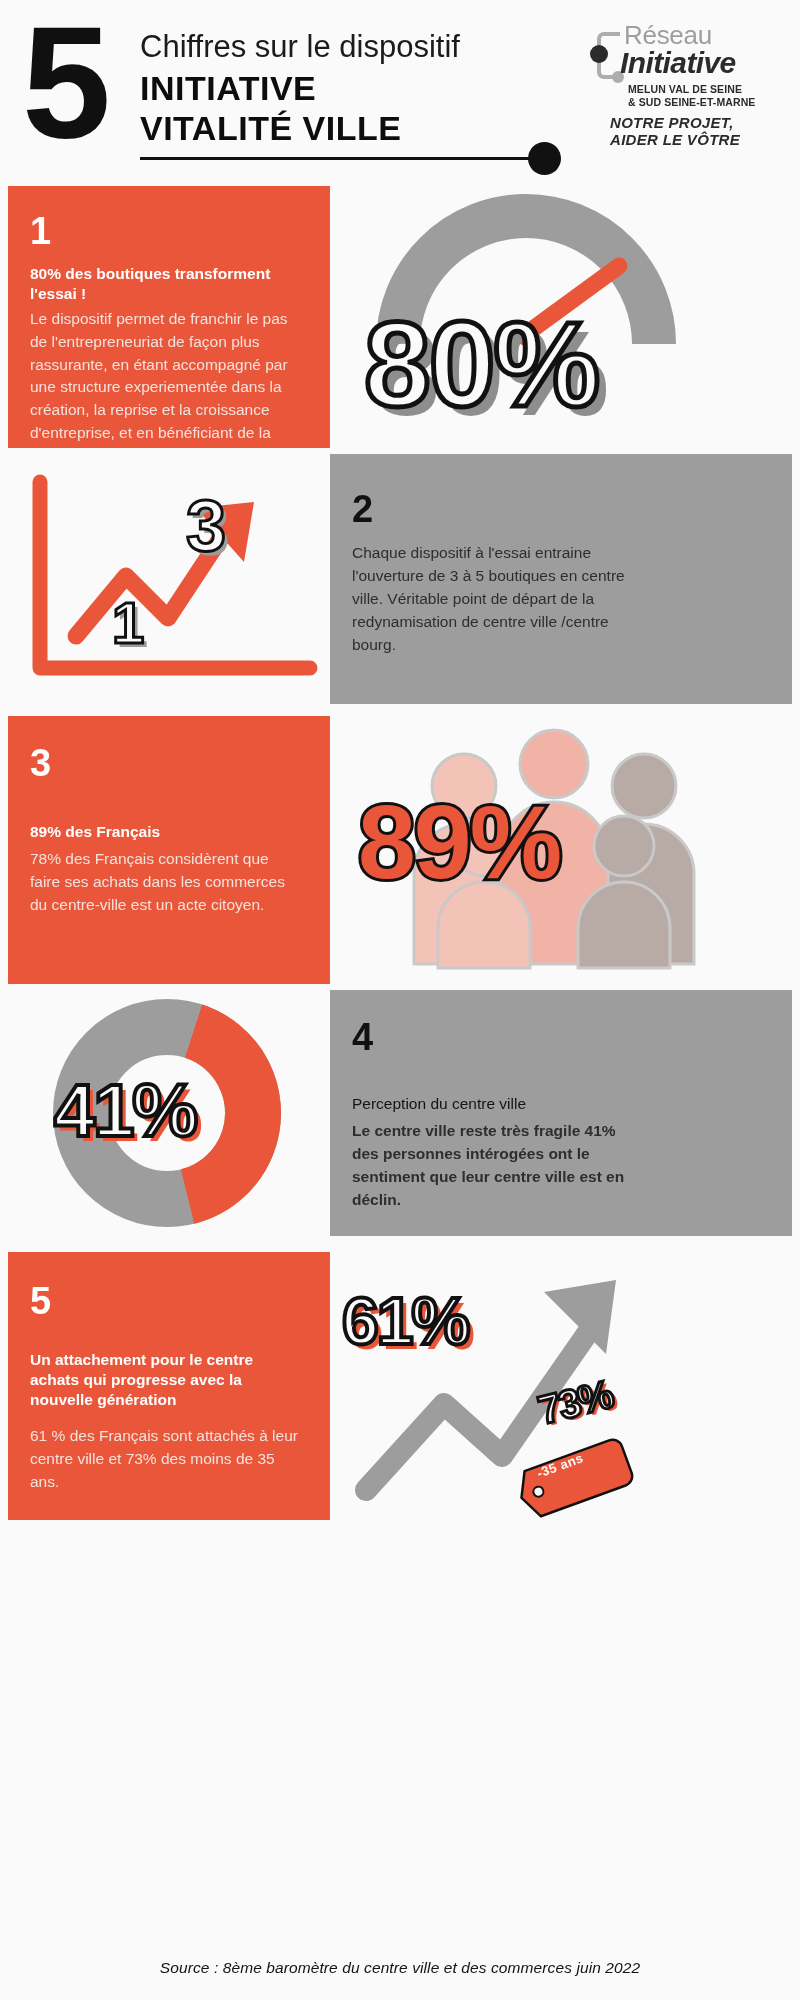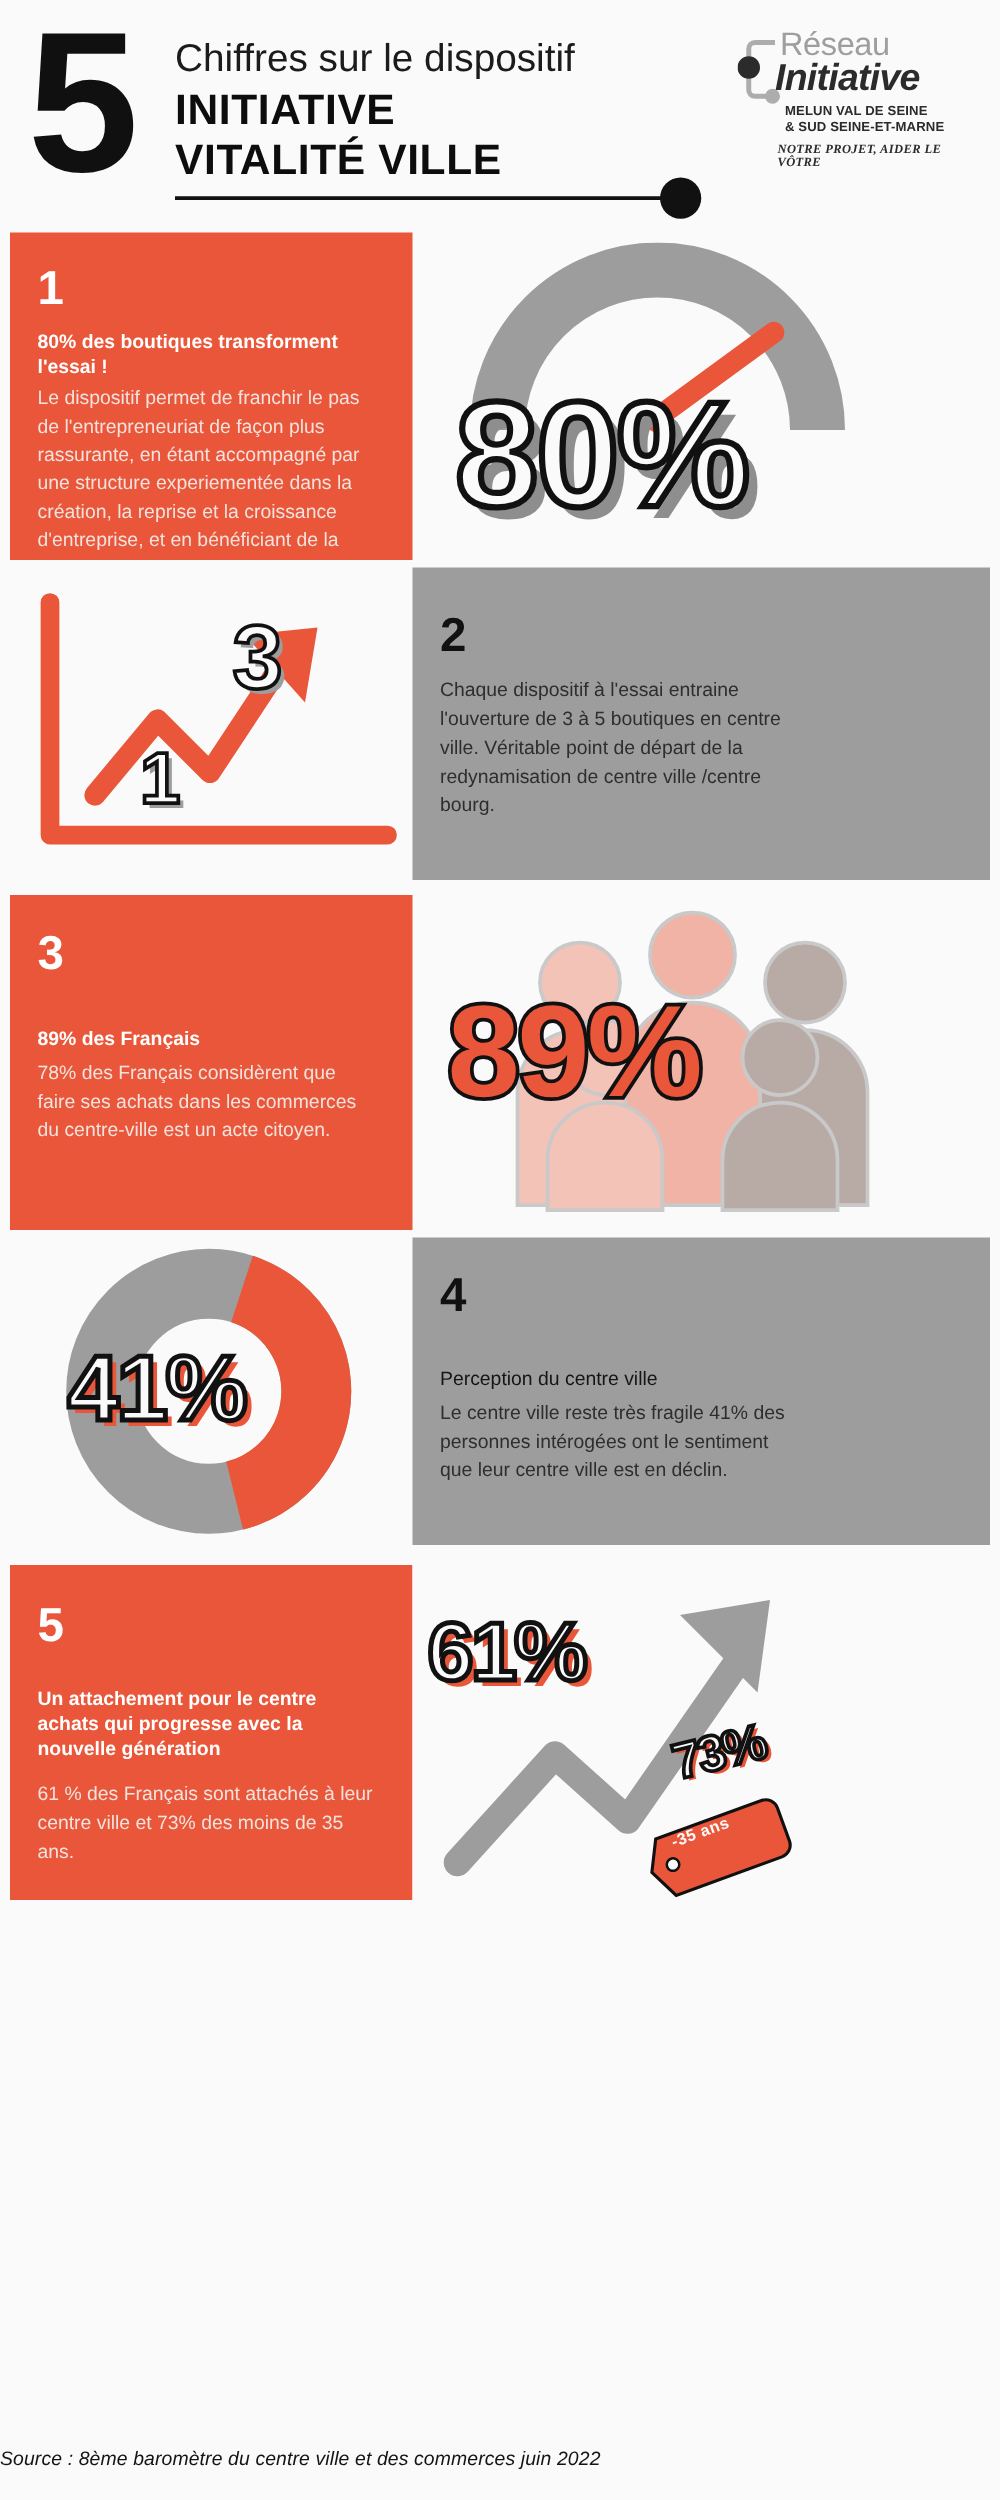--- a/index.html
+++ b/index.html
@@ -87,24 +87,23 @@
     position: absolute; left: 30px; top: 26px;
     font-size: 30px; font-weight: 700; font-style: italic; color: #2b2b2b;
     letter-spacing: -0.6px; line-height: 1;
   }
   .logo-sub {
     position: absolute; left: 38px; top: 61px;
     font-size: 10.5px; font-weight: 700; color: #2b2b2b;
     letter-spacing: 0.1px; line-height: 1.25;
   }
   .logo-tag {
-    position: absolute; left: 32px; top: 92px;
-    font-size: 10px; font-weight: 700; font-style: italic; color: #2b2b2b;
+    position: absolute; left: 20px; top: 92px;
+    font-size: 15px; font-weight: 700; font-style: italic; color: #2b2b2b;
     letter-spacing: 0.3px;
-    font-family: Liberation Serif, serif;
   }
 
   
   .cell { position: absolute; overflow: hidden; }
   .cell.orange { background: #ea5639; }
   .cell.grey   { background: #9d9d9d; }
   .cell.white  { background: #fbfafa; }
 
   .num-badge {
     font-size: 38px;
@@ -197,21 +196,21 @@
   }
 
   
   .footer {
     position: absolute;
     left: 0; top: 1936px;
     width: 800px; height: 64px;
     background: #fbfafa;
     display: flex;
     align-items: center;
-    justify-content: flex-start;
+    justify-content: center;
   }
   .footer-text {
     font-size: 15.5px;
     font-style: italic;
     color: #141414;
     letter-spacing: 0.1px;
   }
 
   svg { display: block; }
 </style>
@@ -317,21 +316,21 @@
       <circle cx="115" cy="115" r="86" fill="none" stroke="#9d9d9d" stroke-width="56"></circle>
       <circle cx="115" cy="115" r="86" fill="none" stroke="#ea5639" stroke-width="56" stroke-dasharray="222 319" stroke-dashoffset="0" transform="rotate(-72 115 115)"></circle>
     </svg>
     <div class="bignum bignum-41" style="left:46px; top:84px;">41%</div>
   </div>
 
   <div class="cell grey" style="left:330px; top:990px; width:462px; height:246px;">
     <div style="padding:28px 30px 0 22px;">
       <div class="num-badge num-black">4</div>
       <div class="head-text txt-black" style="margin-top:38px; font-weight:400;">Perception du centre ville</div>
-      <div class="body-text txt-dark" style="margin-top:6px; max-width:290px;">Le centre ville reste très fragile 41% des personnes intérogées ont le sentiment que leur centre ville est en déclin.</div>
+      <div class="body-text txt-dark" style="margin-top:6px; max-width:290px;font-weight:bold;">Le centre ville reste très fragile 41% des personnes intérogées ont le sentiment que leur centre ville est en déclin.</div>
     </div>
   </div>
 
   <div class="cell orange" style="left:8px; top:1252px; width:322px; height:268px;">
     <div style="padding:30px 28px 0 22px;">
       <div class="num-badge num-white">5</div>
       <div class="head-text txt-white" style="margin-top:30px; max-width:268px;">Un attachement pour le centre achats qui progresse avec la nouvelle génération</div>
       <div class="body-text txt-white-soft" style="margin-top:16px; max-width:268px;">61 % des Français sont attachés à leur centre ville et 73% des moins de 35 ans.</div>
     </div>
   </div>

